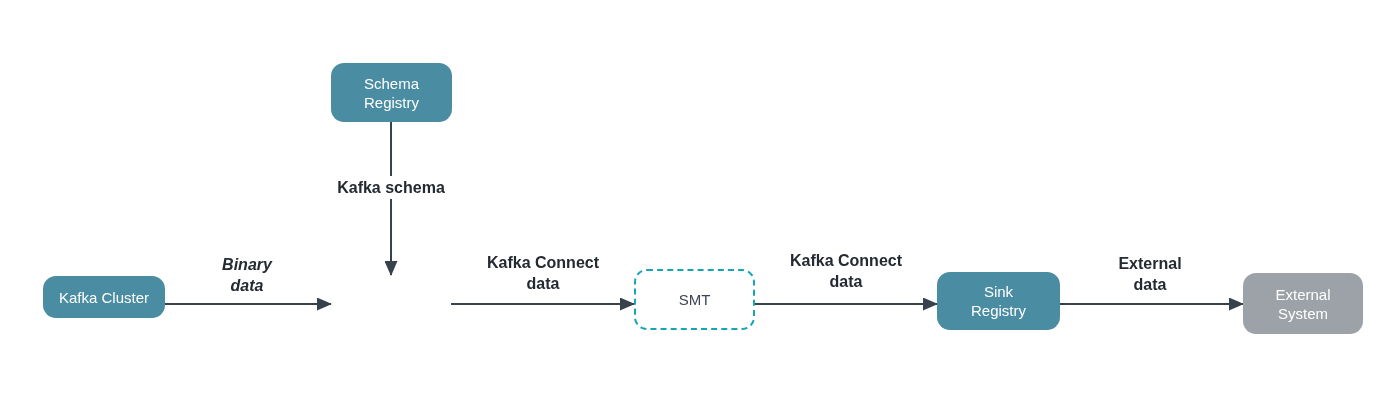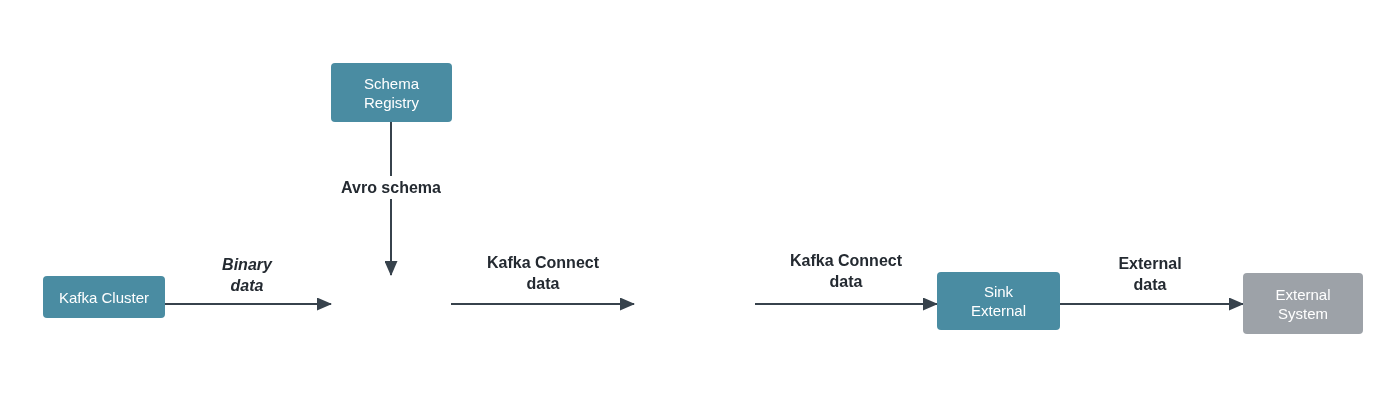--- a/index.html
+++ b/index.html
@@ -19,21 +19,21 @@
     left: 0;
     top: 0;
     pointer-events: none;
   }
   .node {
     position: absolute;
     display: flex;
     align-items: center;
     justify-content: center;
     text-align: center;
-    border-radius: 4px;
+    border-radius: 13px;
     font-size: 15px;
     line-height: 19px;
     color: #ffffff;
     white-space: pre-line;
     box-sizing: border-box;
   }
   .node-schema-registry { left: 331px; top: 63px;  width: 121px; height: 59px; }
   .node-kafka-cluster   { left: 43px;  top: 276px; width: 122px; height: 42px; }
   .node-avro-converter  { left: 331px; top: 275px; width: 120px; height: 58px; }
   .node-smt             { left: 634px; top: 269px; width: 121px; height: 61px;
@@ -72,31 +72,32 @@
     <line x1="755" y1="304" x2="937" y2="304" stroke-width="2" marker-end="url(#arrowhead)" stroke="#37424c"></line>
     <line x1="1060" y1="304" x2="1243" y2="304" stroke-width="2" marker-end="url(#arrowhead)" stroke="#37424c"></line>
   </svg>
 
   <div class="node node-schema-registry" style="background-color: rgb(74, 140, 162);">Schema
 Registry</div>
 
   <div class="node node-kafka-cluster" style="background-color: rgb(74, 140, 162);">Kafka Cluster</div>
 
 
+  <div class="node node-smt" style="color: rgb(60, 70, 80);">SMT</div>
 
   <div class="node node-sink-connector" style="background-color: rgb(74, 140, 162);">Sink
-External</div>
+Registry</div>
 
   <div class="node node-external-system" style="background-color: rgb(157, 162, 168);">External
 System</div>
 
   <div class="edge-label lbl-binary" style="color: rgb(36, 42, 49);">Binary
 data</div>
 
-  <div class="edge-label lbl-avro-schema" style="color: rgb(36, 42, 49);">Avro schema</div>
+  <div class="edge-label lbl-avro-schema" style="color: rgb(36, 42, 49);">Kafka schema</div>
 
   <div class="edge-label lbl-kc-left" style="color: rgb(36, 42, 49);">Kafka Connect
 data</div>
 
   <div class="edge-label lbl-kc-right" style="color: rgb(36, 42, 49);">Kafka Connect
 data</div>
 
   <div class="edge-label lbl-external" style="color: rgb(36, 42, 49);">External
 data</div>
 

